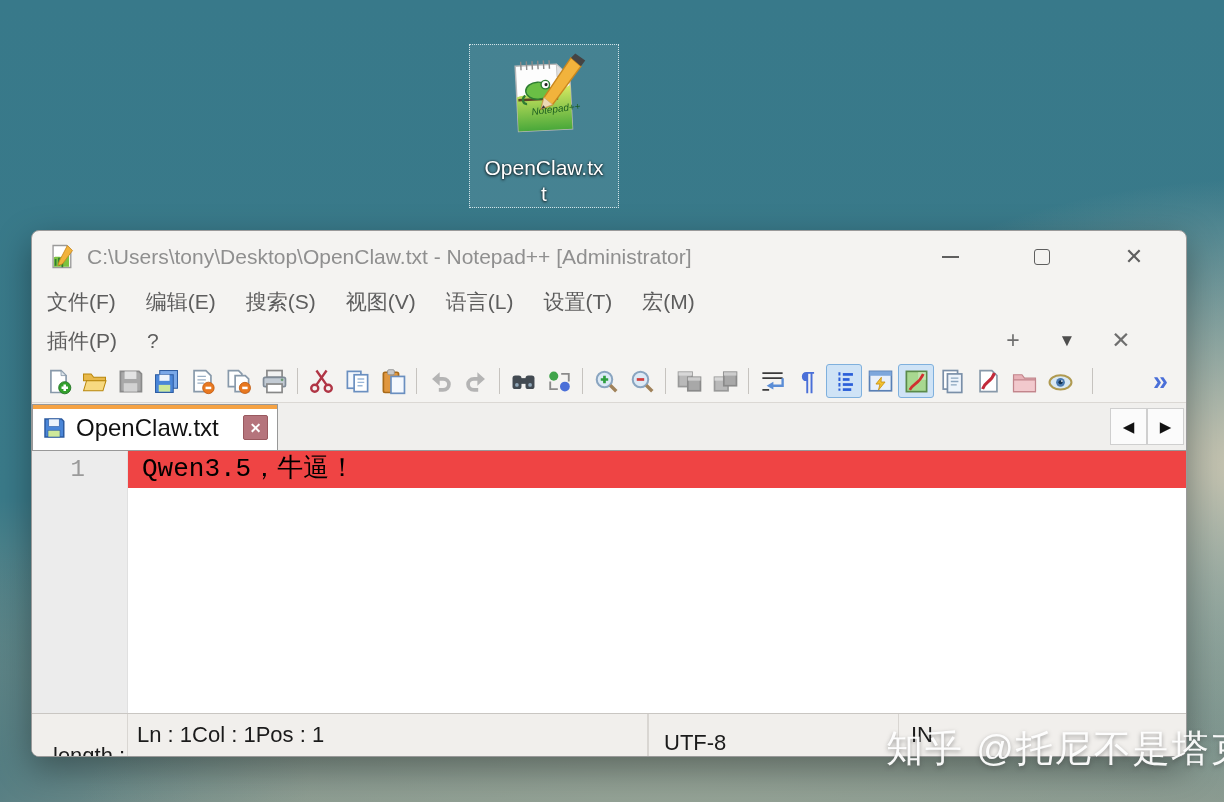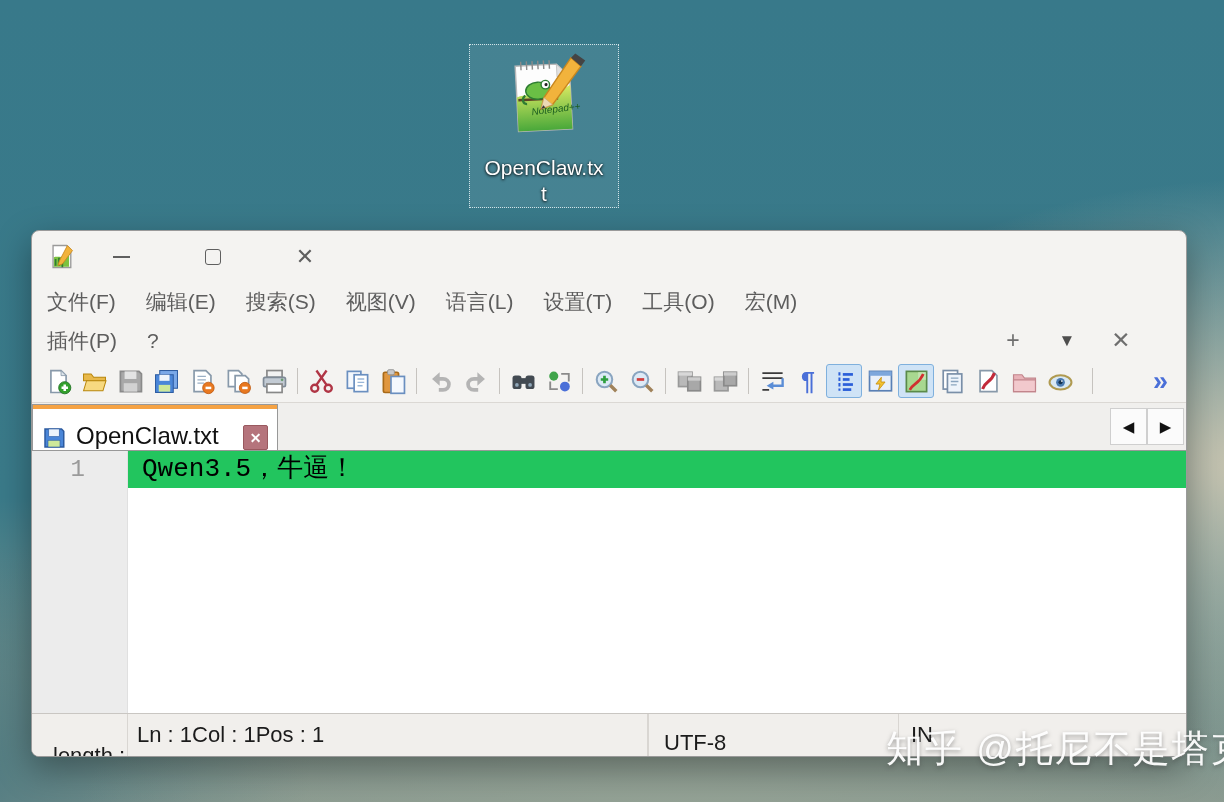--- a/index.html
+++ b/index.html
@@ -37,37 +37,37 @@
   
   .toolbar{display:flex;align-items:center;height:42px;padding-left:8px;border-bottom:1px solid #dbd8d4;flex:0 0 auto;}
   .tbtn{width:36px;height:34px;display:flex;align-items:center;justify-content:center;border-radius:3px;box-sizing:border-box;}
   .tbtn.pressed{background:#cfe3f6;border:1px solid #7fb0dd;}
   .tbtn svg{width:27px;height:27px;}
   .tsep{width:1px;height:26px;background:#c6c3bf;margin:0 5px;flex:0 0 auto;}
   .pilcrow{font-size:25px;font-weight:bold;color:#4a6fd8;line-height:1;}
   .more{margin-left:auto;padding-right:18px;font-size:27px;color:#4a6fd8;font-weight:bold;cursor:pointer;}
   
   .tabbar{height:47px;display:flex;align-items:flex-end;background:#f0efed;position:relative;flex:0 0 auto;border-bottom:1px solid #989898;}
-  .tab{width:246px;height:46px;background:#fff;border:1px solid #989898;border-bottom:none;display:flex;align-items:flex-end;
+  .tab{width:246px;height:46px;background:#fff;border:1px solid #989898;border-bottom:none;display:flex;align-items:center;
     padding:0 9px;box-sizing:border-box;position:relative;cursor:pointer;}
   .tab::before{content:"";position:absolute;top:0;left:0;right:0;height:4px;background:#f5a243;}
   .tab svg{width:24px;height:24px;flex:0 0 auto;}
   .tab-label{font-size:24px;color:#111;margin-left:10px;flex:1 1 auto;white-space:nowrap;overflow:hidden;}
   .tab-close{width:23px;height:23px;background:#b5747c;border:1px solid #99595f;color:#fff;font-size:14px;font-weight:bold;
     display:flex;align-items:center;justify-content:center;border-radius:2px;cursor:pointer;flex:0 0 auto;}
   .tab-nav{position:absolute;right:2px;top:5px;display:flex;}
   .tnav{width:37px;height:37px;background:#fbfbfb;border:1px solid #cfcfcf;display:flex;align-items:center;justify-content:center;
     font-size:15px;color:#111;cursor:pointer;box-sizing:border-box;}
   
   .editor{flex:1 1 auto;display:flex;background:#fff;overflow:hidden;cursor:text;}
   .gutter{width:96px;background:#ececec;flex:0 0 auto;border-right:1px solid #e0e0e0;box-sizing:border-box;}
   .lnum{font-family:"Liberation Mono","DejaVu Sans Mono",monospace;font-size:24px;color:#9a9a9a;text-align:right;
     padding-right:42px;height:37px;line-height:37px;}
   .content{flex:1 1 auto;display:flex;flex-direction:column;}
-  .line.current{background:#22c55e;height:37px;line-height:37px;
+  .line.current{background:#ef4444;height:37px;line-height:37px;
     font-family:"Liberation Mono","DejaVu Sans Mono",monospace;font-size:26px;color:#000;padding-left:14px;white-space:pre;}
   
   .statusbar{height:42px;background:#f1efec;border-top:1px solid #c9c6c2;display:flex;align-items:center;
     font-size:22px;color:#1b1b1b;flex:0 0 auto;}
   .sb-sep{width:1px;align-self:stretch;background:#d9d6d2;flex:0 0 auto;}
   .sb-length{width:95px;padding-left:21px;box-sizing:border-box;overflow:hidden;white-space:nowrap;flex:0 0 auto;margin-top:42px;}
   .sb-pos{width:519px;padding-left:9px;box-sizing:border-box;display:flex;flex:0 0 auto;white-space:nowrap;}
   .sb-eol{width:213px;padding-left:9px;box-sizing:border-box;flex:0 0 auto;white-space:nowrap;}
   .sb-enc{width:249px;padding-left:15px;box-sizing:border-box;flex:0 0 auto;margin-top:16px;}
   .sb-ins{flex:1 1 auto;padding-left:12px;}
@@ -118,41 +118,41 @@
 
   <div class="npp-window">
 
     <div class="titlebar">
       <svg width="27" height="27" viewBox="0 0 16 16">
         <path d="M3 1.5h8l2.5 2.5v10.5H3z" fill="#fff" stroke="#9a9a9a" stroke-width=".8"></path>
         <path d="M3.5 8.5c2-1 5 .8 9-1.2v6.7h-9z" fill="#7cc23f"></path>
         <path d="M4.5 9.5v4M6.5 8.7v4.8M8.5 9v5.3" stroke="#2e7d32" stroke-width="1"></path>
         <path d="M11.5 1.5l3 3-6 8-2.6.8.8-2.6z" fill="#f2b33c" stroke="#c8871e" stroke-width=".5"></path>
       </svg>
+      <div class="title-text">C:\Users\tony\Desktop\OpenClaw.txt - Notepad++ [Administrator]</div>
       <div class="win-controls">
         <div class="wc">
             <span class="min-bar"></span>
           </div>
         <div class="wc">
             <span class="max-box"></span>
           </div>
         <div class="wc">
             <span class="close-glyph">✕</span>
           </div>
       </div>
     </div>
 
     <div class="menubar">
       <span class="menu-item">文件(F)</span>
       <span class="menu-item">编辑(E)</span>
       <span class="menu-item">搜索(S)</span>
       <span class="menu-item">视图(V)</span>
       <span class="menu-item">语言(L)</span>
       <span class="menu-item">设置(T)</span>
-      <span class="menu-item">工具(O)</span>
       <span class="menu-item">宏(M)</span>
     </div>
 
     <div class="menubar">
       <span class="menu-item">插件(P)</span>
       <span class="menu-item">?</span>
       <div class="menu-controls">
         <span class="mc">+</span>
         <span class="mc tri">▼</span>
         <span class="mc">✕</span>

